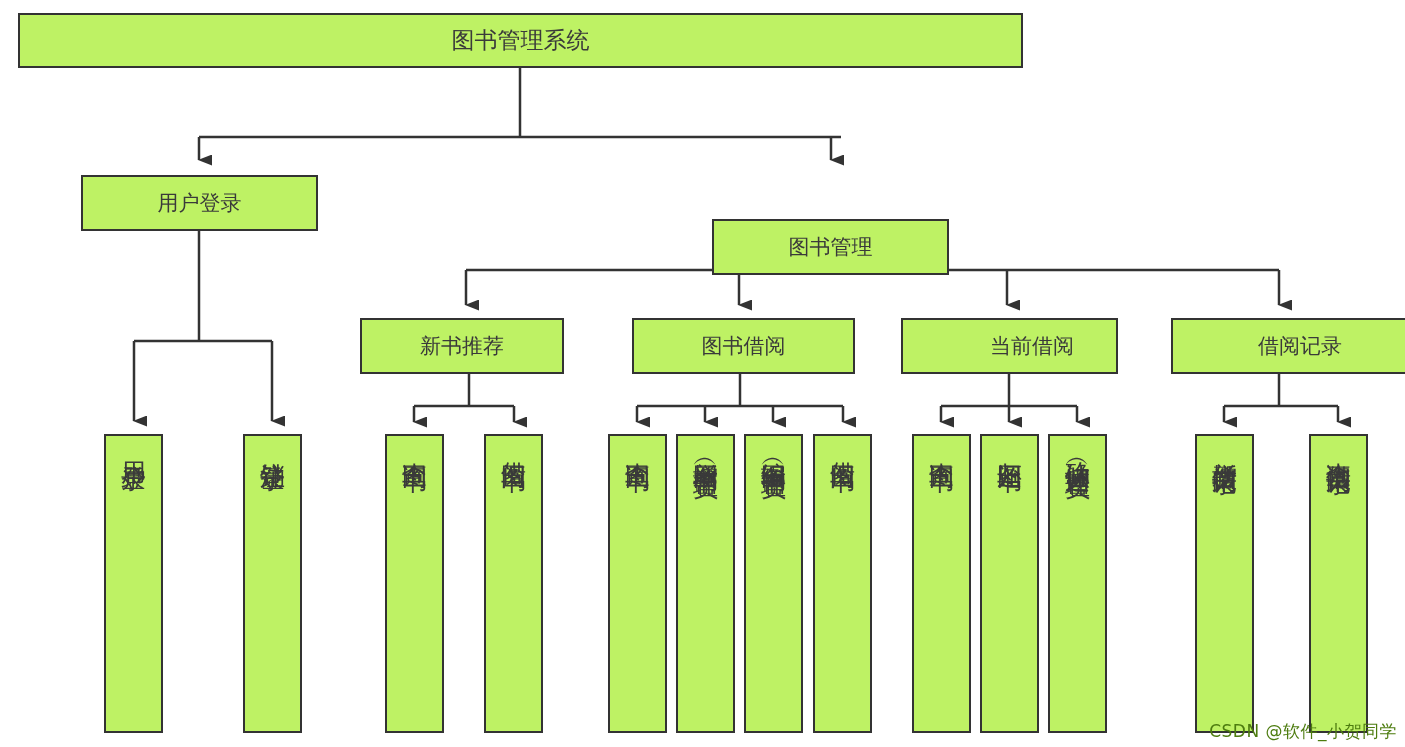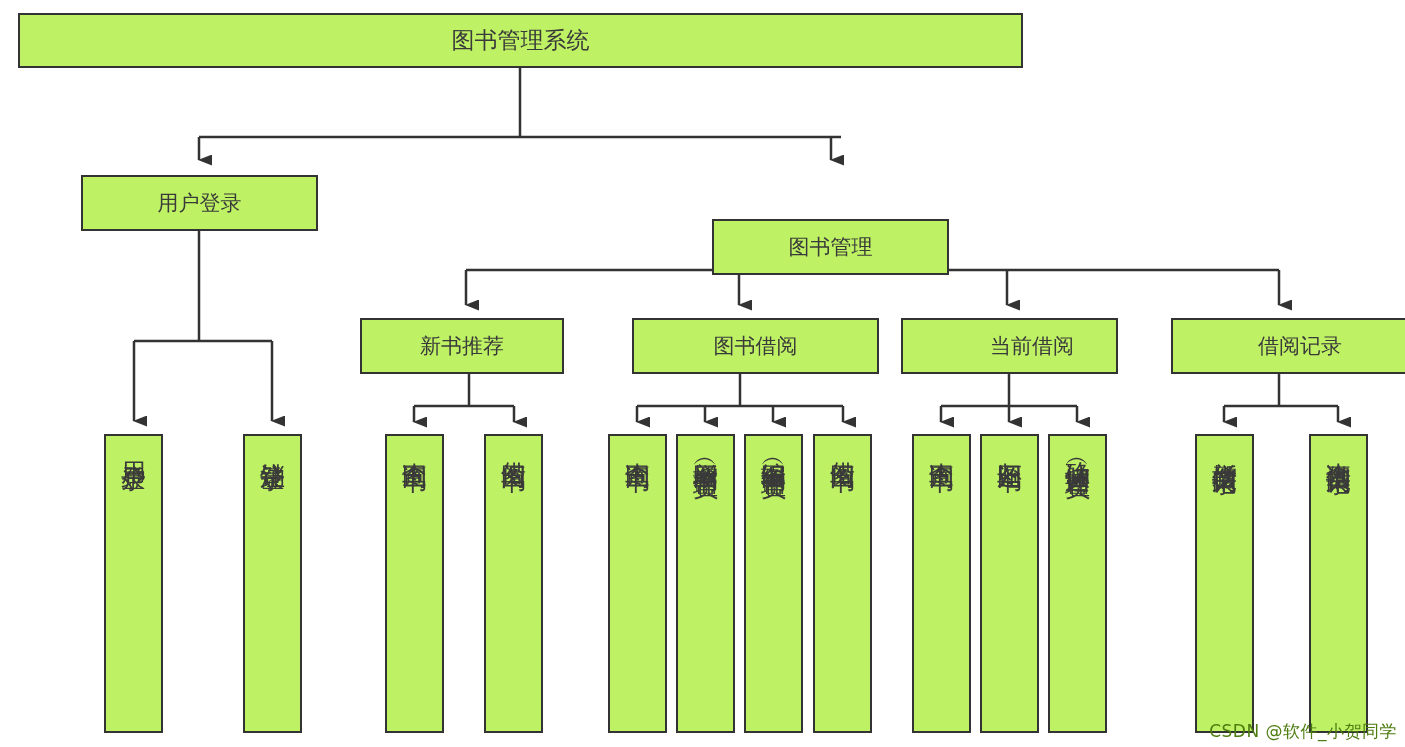--- a/index.html
+++ b/index.html
@@ -152,21 +152,21 @@
   <div class="node tier2" style="left:81px; top:175px; width:237px;">
     <span class="label">用户登录</span>
   </div>
   <div class="node tier2" style="left:712px; top:175px; width:237px;margin-top:44px;">
     <span class="label">图书管理</span>
   </div>
 
   <div class="node tier3" style="left:360px; top:318px; width:204px;">
     <span class="label">新书推荐</span>
   </div>
-  <div class="node tier3" style="left:632px; top:318px; width:247px;">
+  <div class="node tier3" style="left:632px; top:318px; width:223px;">
     <span class="label">图书借阅</span>
   </div>
   <div class="node tier3" style="left:901px; top:318px; width:217px;padding-left:45px;">
     <span class="label">当前借阅</span>
   </div>
   <div class="node tier3" style="left:1171px; top:318px; width:258px;text-align:right;">
     <span class="label">借阅记录</span>
   </div>
 
   <div class="node leaf" style="left:104px; width:59px;">

